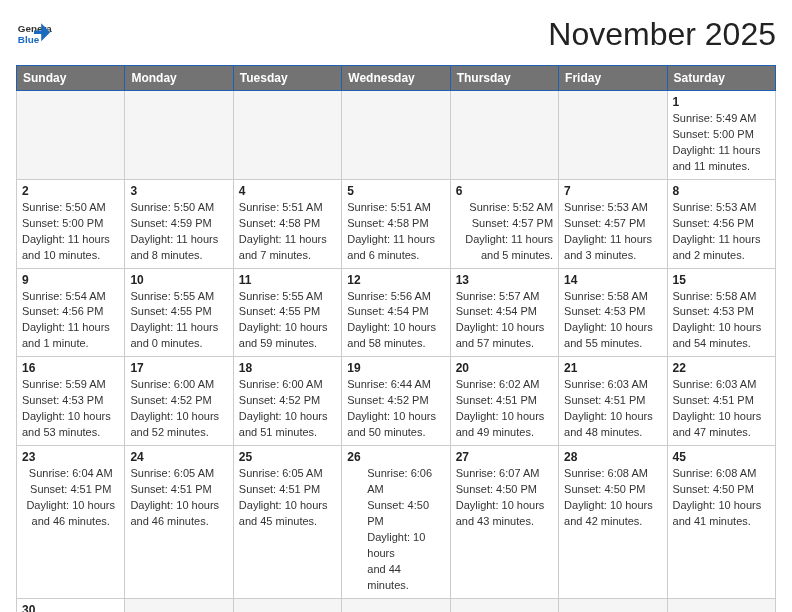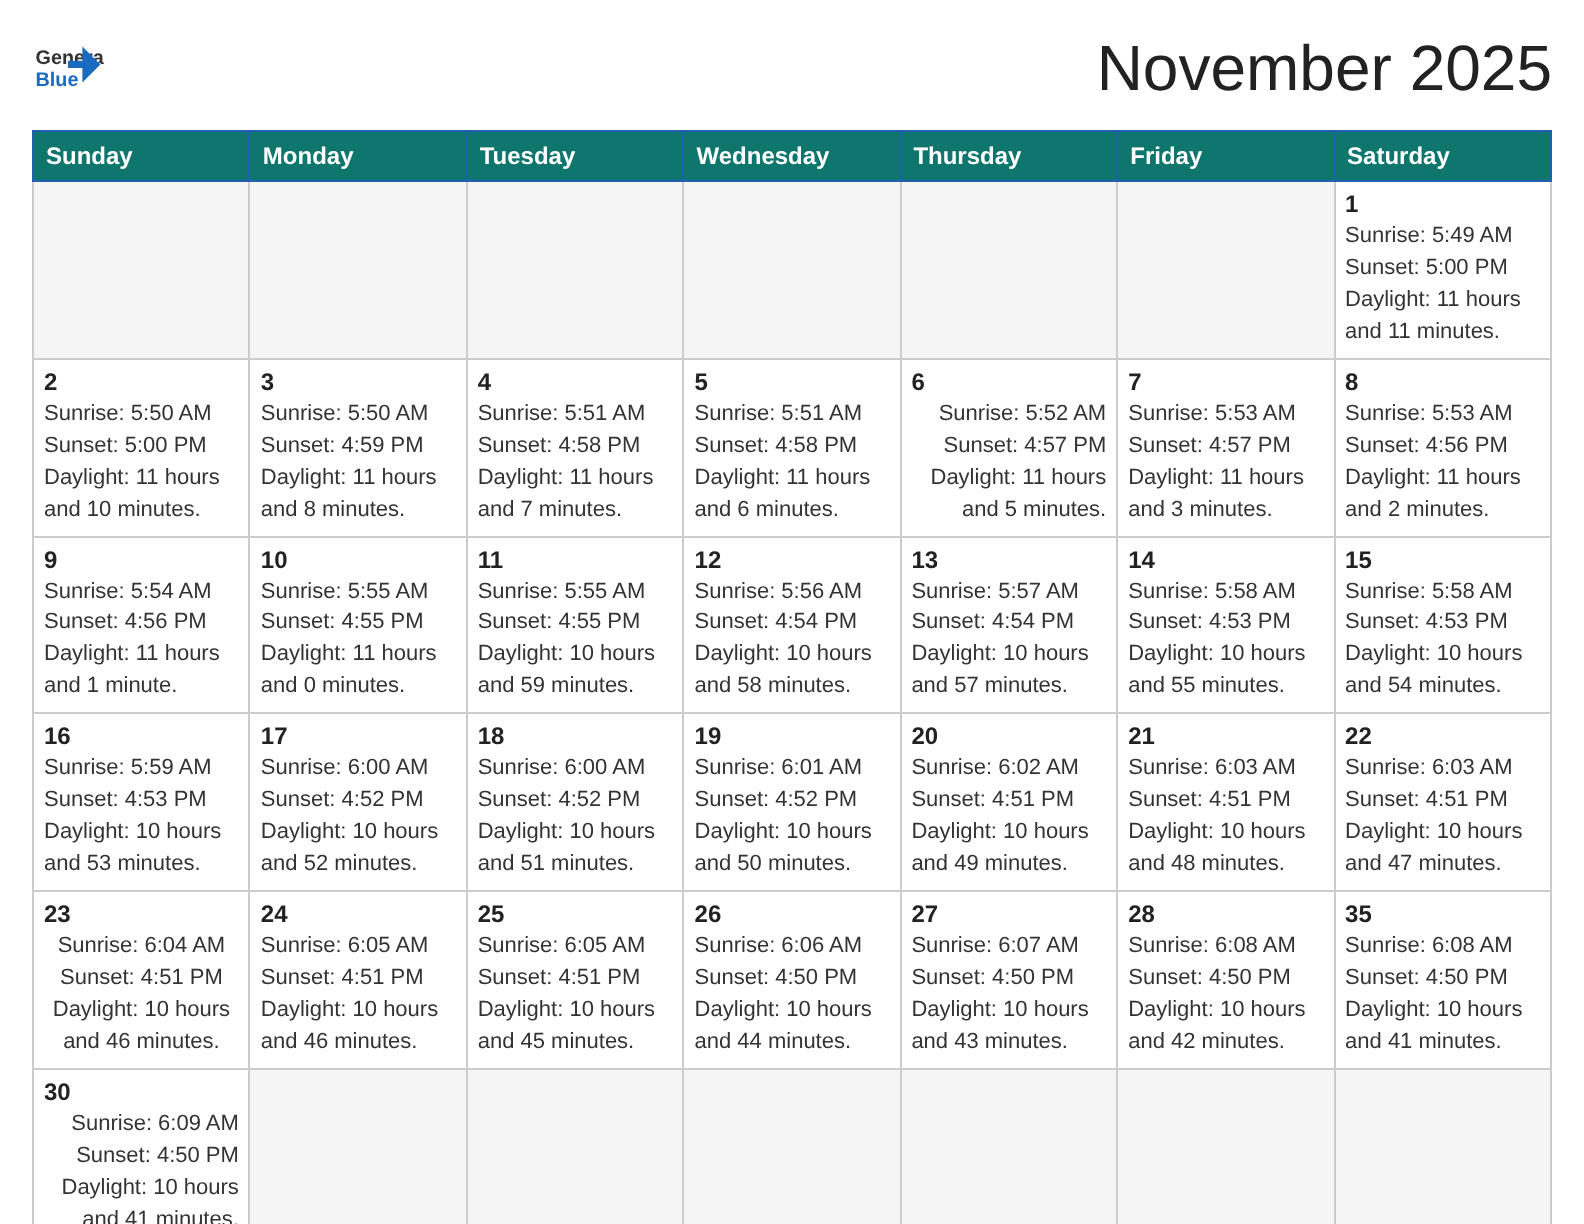--- a/index.html
+++ b/index.html
@@ -36,21 +36,21 @@
     .location {
       font-size: 15px;
       color: #555;
     }
     .calendar {
       width: 100%;
       border-collapse: collapse;
       border: 1px solid #ccc;
     }
     .calendar th {
-      background-color: #0f766e;
+      background-color: #737373;
       color: #fff;
       font-size: 12px;
       font-weight: bold;
       padding: 5px 6px;
       text-align: left;
       border: 1px solid #2060b0;
     }
     .calendar td {
       vertical-align: top;
       border: 1px solid #ccc;
@@ -244,21 +244,21 @@
         </td>
         <td>
           <span class="day-number">18</span>
           <div class="day-info" style="white-space: pre-line;">Sunrise: 6:00 AM
 Sunset: 4:52 PM
 Daylight: 10 hours
 and 51 minutes.</div>
         </td>
         <td>
           <span class="day-number">19</span>
-          <div class="day-info" style="white-space: pre-line;">Sunrise: 6:01 AM
+          <div class="day-info" style="white-space: pre-line;">Sunrise: 6:44 AM
 Sunset: 4:52 PM
 Daylight: 10 hours
 and 50 minutes.</div>
         </td>
         <td>
           <span class="day-number">20</span>
           <div class="day-info" style="white-space: pre-line;">Sunrise: 6:02 AM
 Sunset: 4:51 PM
 Daylight: 10 hours
 and 49 minutes.</div>
@@ -295,41 +295,41 @@
         </td>
         <td>
           <span class="day-number">25</span>
           <div class="day-info" style="white-space: pre-line;">Sunrise: 6:05 AM
 Sunset: 4:51 PM
 Daylight: 10 hours
 and 45 minutes.</div>
         </td>
         <td>
           <span class="day-number">26</span>
-          <div class="day-info" style="white-space: pre-line;">Sunrise: 6:06 AM
+          <div class="day-info" style="white-space: pre-line; margin-left: 20px;">Sunrise: 6:06 AM
 Sunset: 4:50 PM
 Daylight: 10 hours
 and 44 minutes.</div>
         </td>
         <td>
           <span class="day-number">27</span>
           <div class="day-info" style="white-space: pre-line;">Sunrise: 6:07 AM
 Sunset: 4:50 PM
 Daylight: 10 hours
 and 43 minutes.</div>
         </td>
         <td>
           <span class="day-number">28</span>
           <div class="day-info" style="white-space: pre-line;">Sunrise: 6:08 AM
 Sunset: 4:50 PM
 Daylight: 10 hours
 and 42 minutes.</div>
         </td>
         <td>
-          <span class="day-number">35</span>
+          <span class="day-number">45</span>
           <div class="day-info" style="white-space: pre-line;">Sunrise: 6:08 AM
 Sunset: 4:50 PM
 Daylight: 10 hours
 and 41 minutes.</div>
         </td>
       </tr>
       <tr class="last-row">
         <td>
           <span class="day-number">30</span>
           <div class="day-info" style="white-space: pre-line; text-align: right;">Sunrise: 6:09 AM

